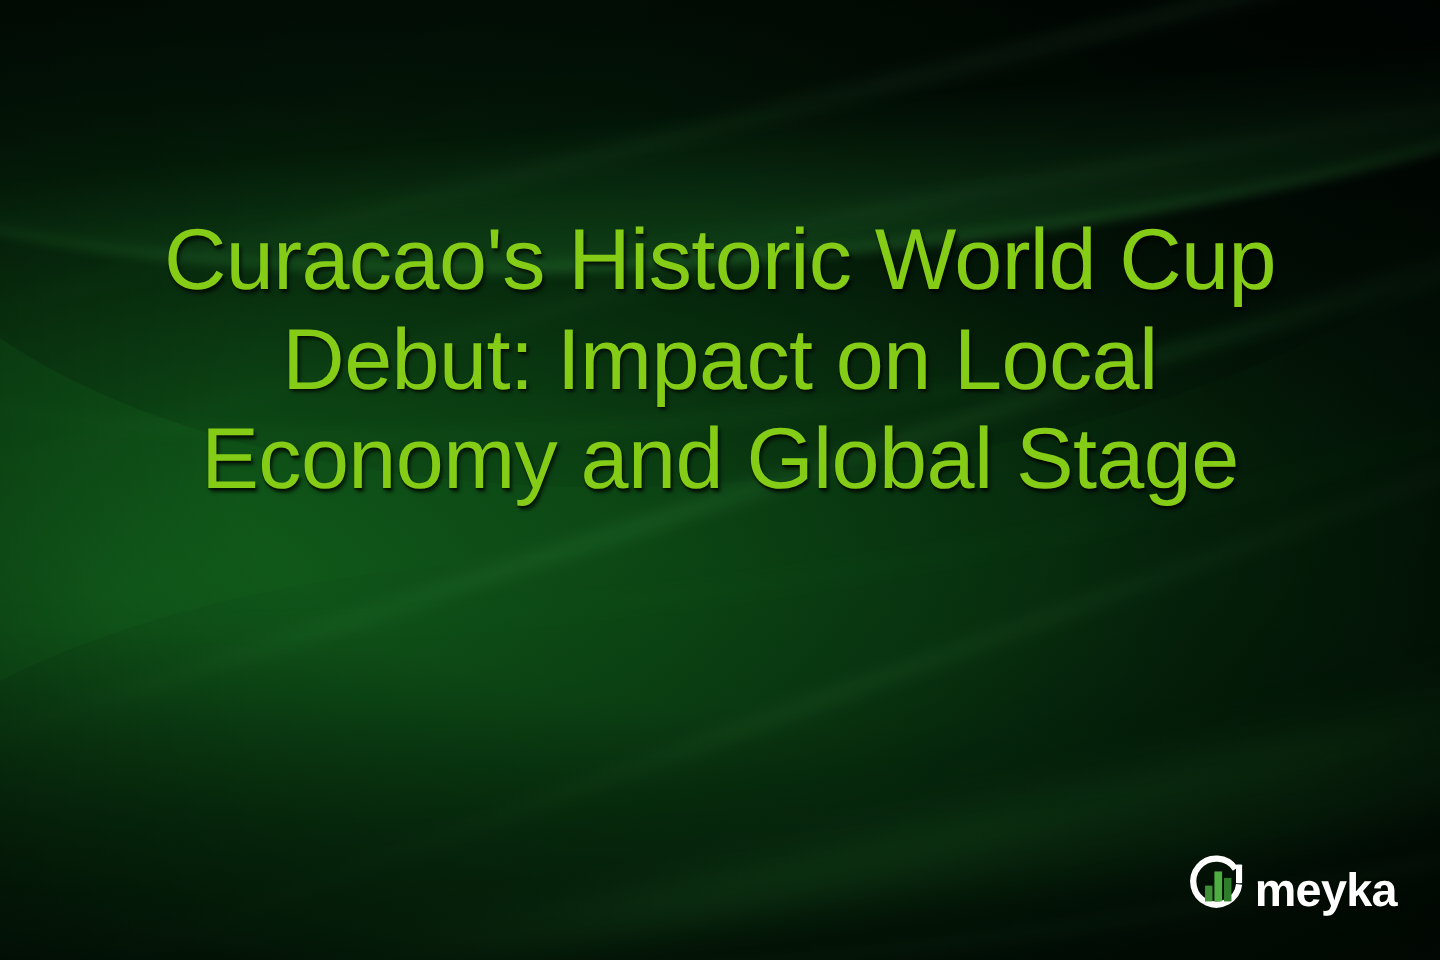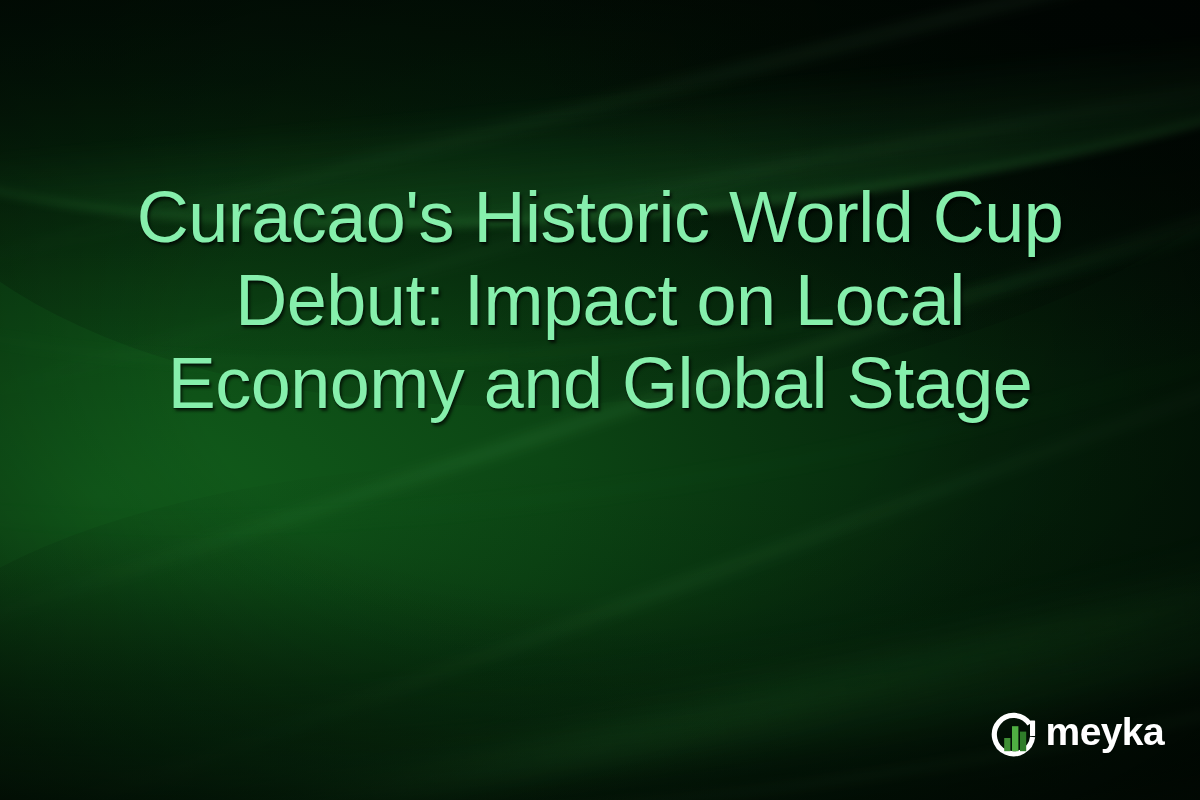--- a/index.html
+++ b/index.html
@@ -197,35 +197,35 @@
     top: 176px;
     text-align: center;
     padding: 0 40px;
   }
   .title {
     margin: 0;
     font-family: "Liberation Sans", sans-serif;
     font-weight: 400;
     font-size: 72px;
     line-height: 1.15;
-    color: #86efac;
+    color: #84cc16;
     letter-spacing: -0.5px;
     text-shadow:
       2px 3px 3px rgba(0, 0, 0, .62),
       0 1px 1px rgba(0, 0, 0, .45);
     white-space: pre-line;
   }
 
   
   .logo {
     position: absolute;
     right: 36px;
     bottom: 38px;
     display: flex;
-    align-items: flex-start;
+    align-items: flex-end;
     gap: 7px;
     margin-top: 36px;
   }
   .logo-mark {
     width: 50px;
     height: 50px;
     display: block;
     flex: none;
   }
   .logo-text {

